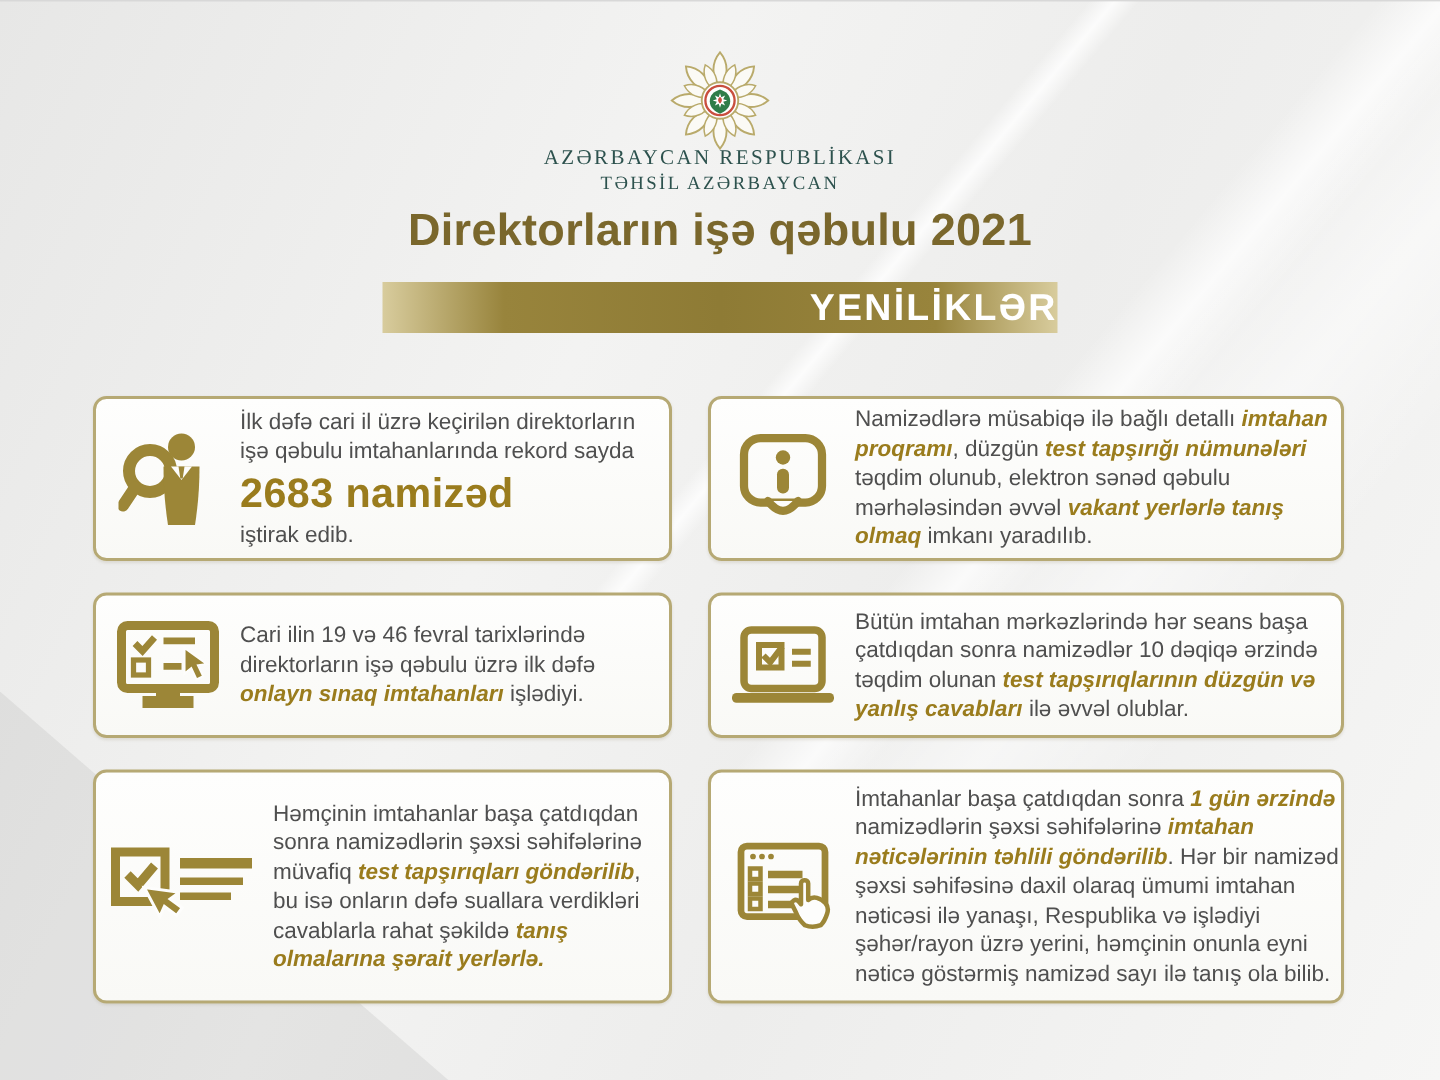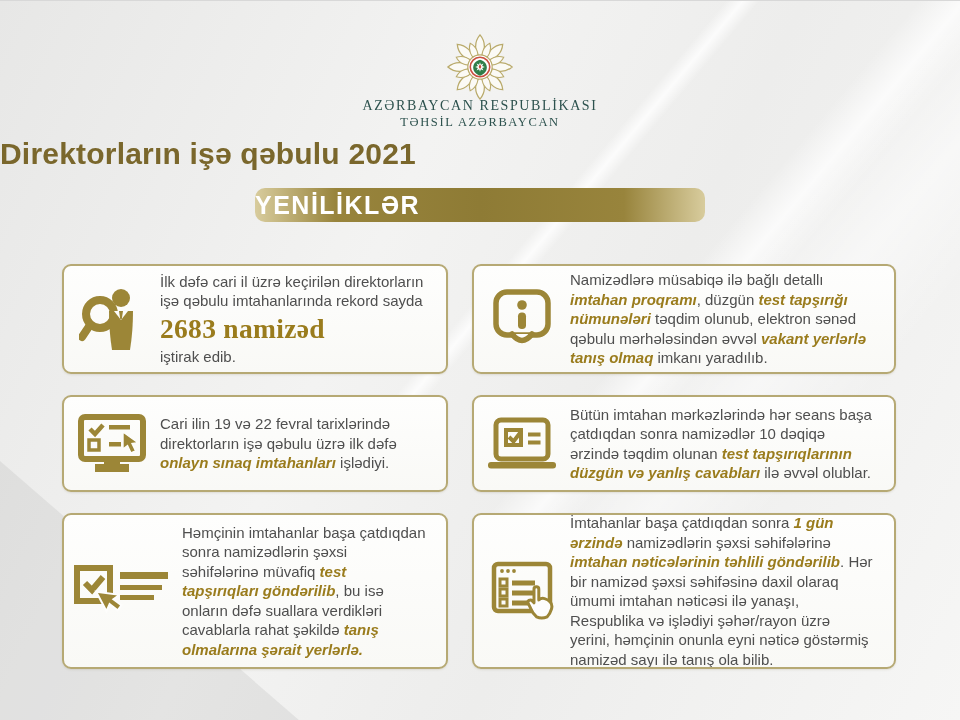--- a/index.html
+++ b/index.html
@@ -18,43 +18,43 @@
     background:linear-gradient(90deg,rgba(255,255,255,0),rgba(255,255,255,.8),rgba(255,255,255,0));}
   .corner-shade{left:0;bottom:0;width:300px;height:260px;
     background:rgba(160,160,160,.18);clip-path:polygon(0 100%,100% 100%,0 0);}
 
   .emblem{position:absolute;left:50%;top:32px;transform:translateX(-50%);}
   .ministry{position:absolute;top:97px;left:0;width:100%;text-align:center;
     font-family:"Liberation Serif",serif;color:#2d524e;}
   .ministry .l1{font-size:14px;letter-spacing:1.6px;}
   .ministry .l2{font-size:12.5px;letter-spacing:1.6px;margin-top:1px;}
 
-  .page-title{position:absolute;top:136px;left:0;width:100%;text-align:left;
+  .page-title{position:absolute;top:136px;left:0;width:100%;text-align:center;
     font-size:30px;font-weight:700;color:#7a672c;letter-spacing:.2px;}
 
   .banner{position:absolute;top:187px;left:50%;transform:translateX(-50%);
-    width:450px;height:34px;display:flex;align-items:center;justify-content:flex-start;
-    background:linear-gradient(90deg,#d8cc9d 0%,#98843c 18%,#8e7b35 50%,#98843c 82%,#d8cc9d 100%);border-radius:10px;}
+    width:450px;height:34px;display:flex;align-items:center;justify-content:flex-end;
+    background:linear-gradient(90deg,#d8cc9d 0%,#98843c 18%,#8e7b35 50%,#98843c 82%,#d8cc9d 100%);}
   .banner span{color:#ffffff;font-size:25px;font-weight:700;letter-spacing:1.5px;}
 
   .grid{position:absolute;left:62px;top:263px;width:834px;
     display:grid;grid-template-columns:386px 424px;grid-template-rows:110px 97px 156px;
     column-gap:24px;row-gap:21px;}
   .card{
     background:linear-gradient(180deg,#fefefd,#f9f9f6);
     border:2px solid #b6a974;border-radius:9px;
     display:flex;align-items:center;overflow:hidden;
     box-shadow:0 1px 2px rgba(120,110,70,.15);
   }
   .card .iconbox{flex:0 0 96px;display:flex;align-items:center;justify-content:center;}
   .card.wide-icon .iconbox{flex:0 0 118px;}
-  .card .text{flex:1;padding-right:20px;font-size:15px;line-height:1.3;color:#4f4f4f;}
+  .card .text{flex:1;padding-right:0;font-size:15px;line-height:1.3;color:#4f4f4f;}
   .seg-bold{font-weight:700;color:#9a7c1d;font-style:italic;}
   .seg-big{display:block;font-weight:700;color:#9a7c1d;font-size:27.5px;line-height:1.12;
-    margin-top:3px;margin-bottom:2px;letter-spacing:.3px;font-family:Liberation Serif, serif;}
+    margin-top:3px;margin-bottom:2px;letter-spacing:.3px;}
 </style>
 </head>
 <body>
 
 <div class="canvas">
   <div class="bg-streak streak-a"></div>
   <div class="bg-streak streak-b"></div>
   <div class="bg-streak streak-c"></div>
   <div class="bg-streak corner-shade"></div>
 
@@ -132,21 +132,21 @@
         <svg width="70" height="62" viewBox="0 0 70 62">
           <rect x="4" y="4" width="62" height="42" rx="4" fill="none" stroke="#9c8637" stroke-width="6"></rect>
           <path d="M27,46 h16 v5 h9 v8 h-34 v-8 h9 z" fill="#9c8637"></path>
           <path d="M13,16 l5,5 l8,-9" fill="none" stroke="#9c8637" stroke-width="4.5"></path>
           <rect x="32" y="12" width="21" height="4.5" fill="#9c8637"></rect>
           <rect x="12" y="27" width="10" height="10" fill="none" stroke="#9c8637" stroke-width="3.5"></rect>
           <rect x="32" y="29" width="12" height="4.5" fill="#9c8637"></rect>
           <path d="M46,19 v17 l4.5,-3.5 l3.5,7.5 l4.5,-2.2 l-3.5,-7.3 l6,-.8 z" fill="#9c8637" stroke="#fdfdfc" stroke-width="1.4"></path>
         </svg>
       </div>
-      <div class="text"><span>Cari ilin 19 və 22 fevral tarixlərində direktorların işə qəbulu üzrə ilk dəfə </span><span class="seg-bold">onlayn sınaq imtahanları</span><span> işlədiyi.</span></div>
+      <div class="text"><span>Cari ilin 19 və 46 fevral tarixlərində direktorların işə qəbulu üzrə ilk dəfə </span><span class="seg-bold">onlayn sınaq imtahanları</span><span> işlədiyi.</span></div>
     </div>
 
     <div class="card">
       <div class="iconbox">
         <svg width="72" height="54" viewBox="0 0 72 54">
           <rect x="10" y="3" width="52" height="39" rx="5" fill="none" stroke="#9c8637" stroke-width="5"></rect>
           <rect x="2" y="45" width="68" height="6.5" rx="3" fill="#9c8637"></rect>
           <rect x="20" y="13" width="15" height="15" fill="none" stroke="#9c8637" stroke-width="4"></rect>
           <path d="M23,20 l4.5,4.5 l8,-10.5" fill="none" stroke="#9c8637" stroke-width="4"></path>
           <rect x="42" y="15.5" width="12.5" height="4" fill="#9c8637"></rect>

